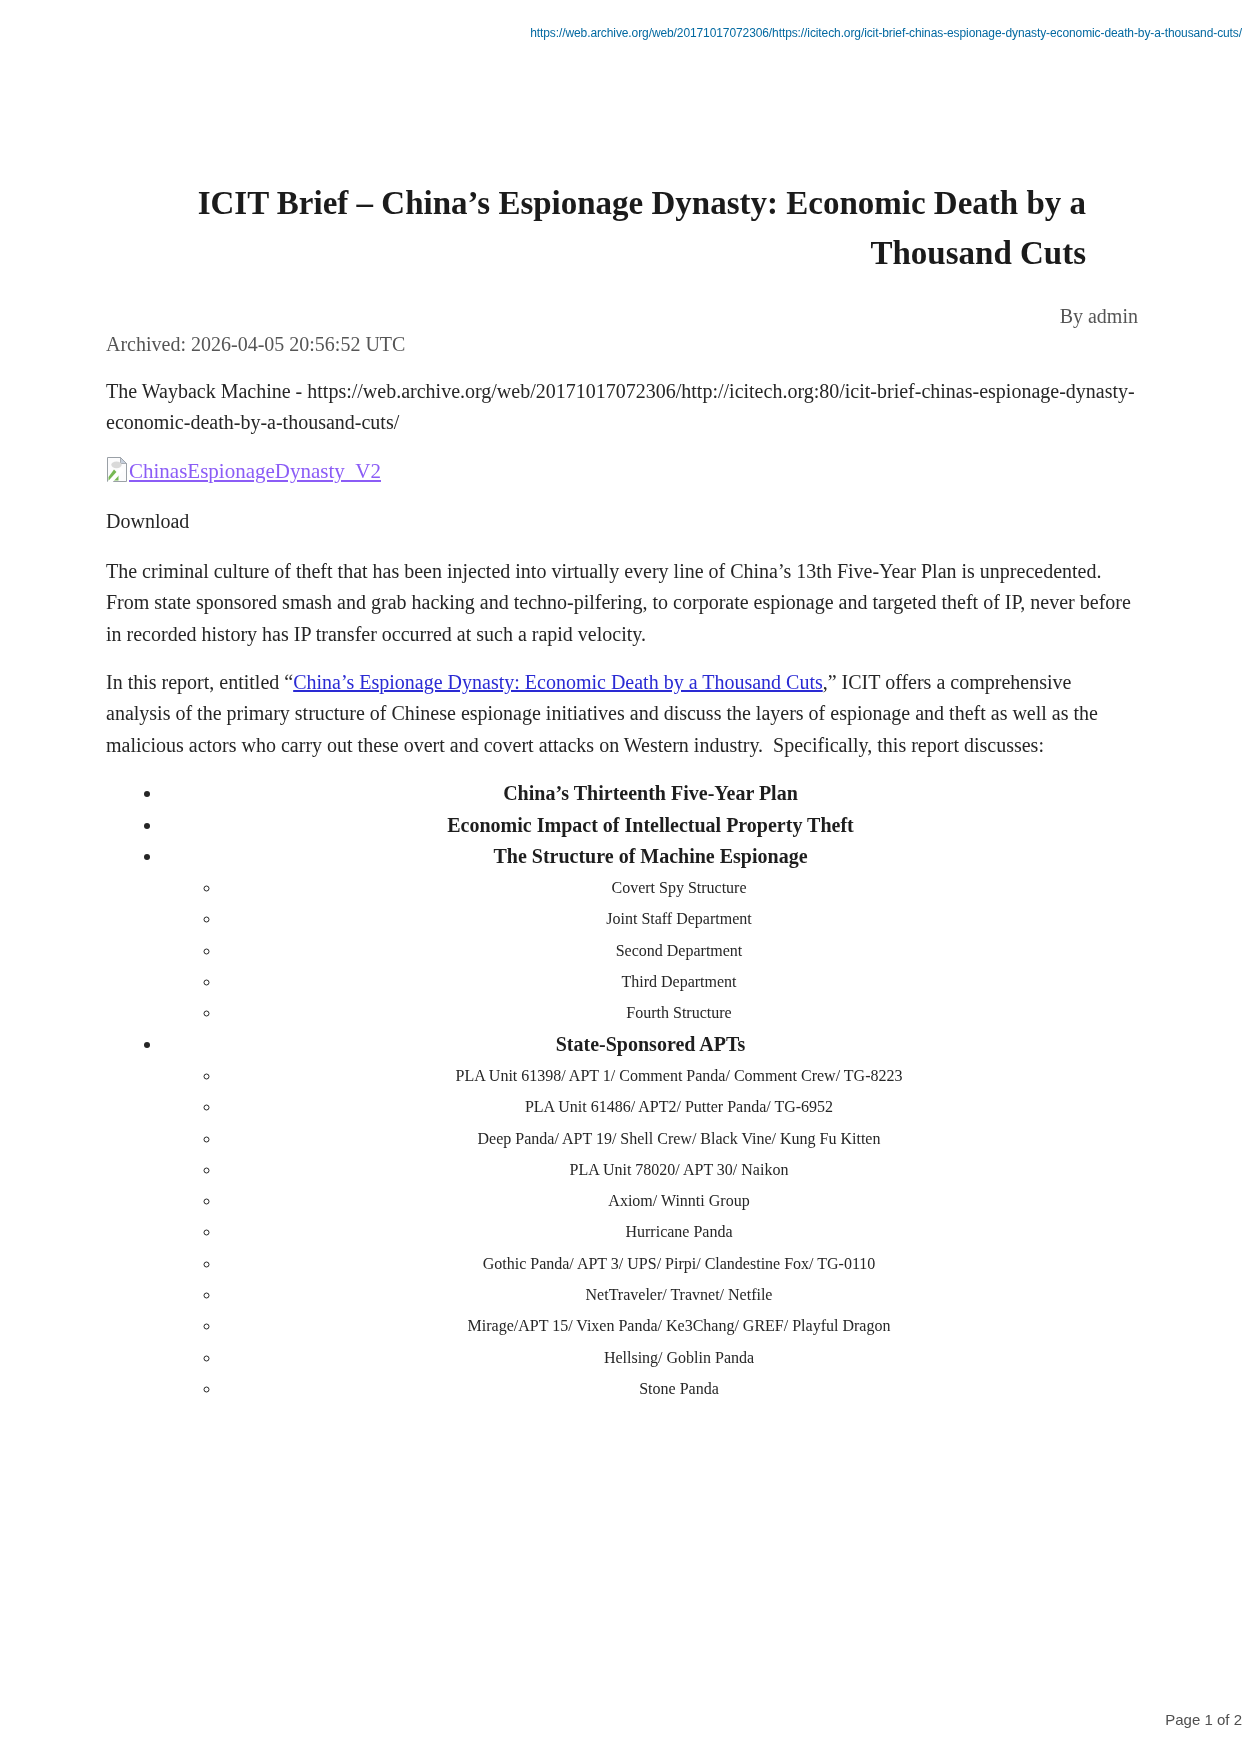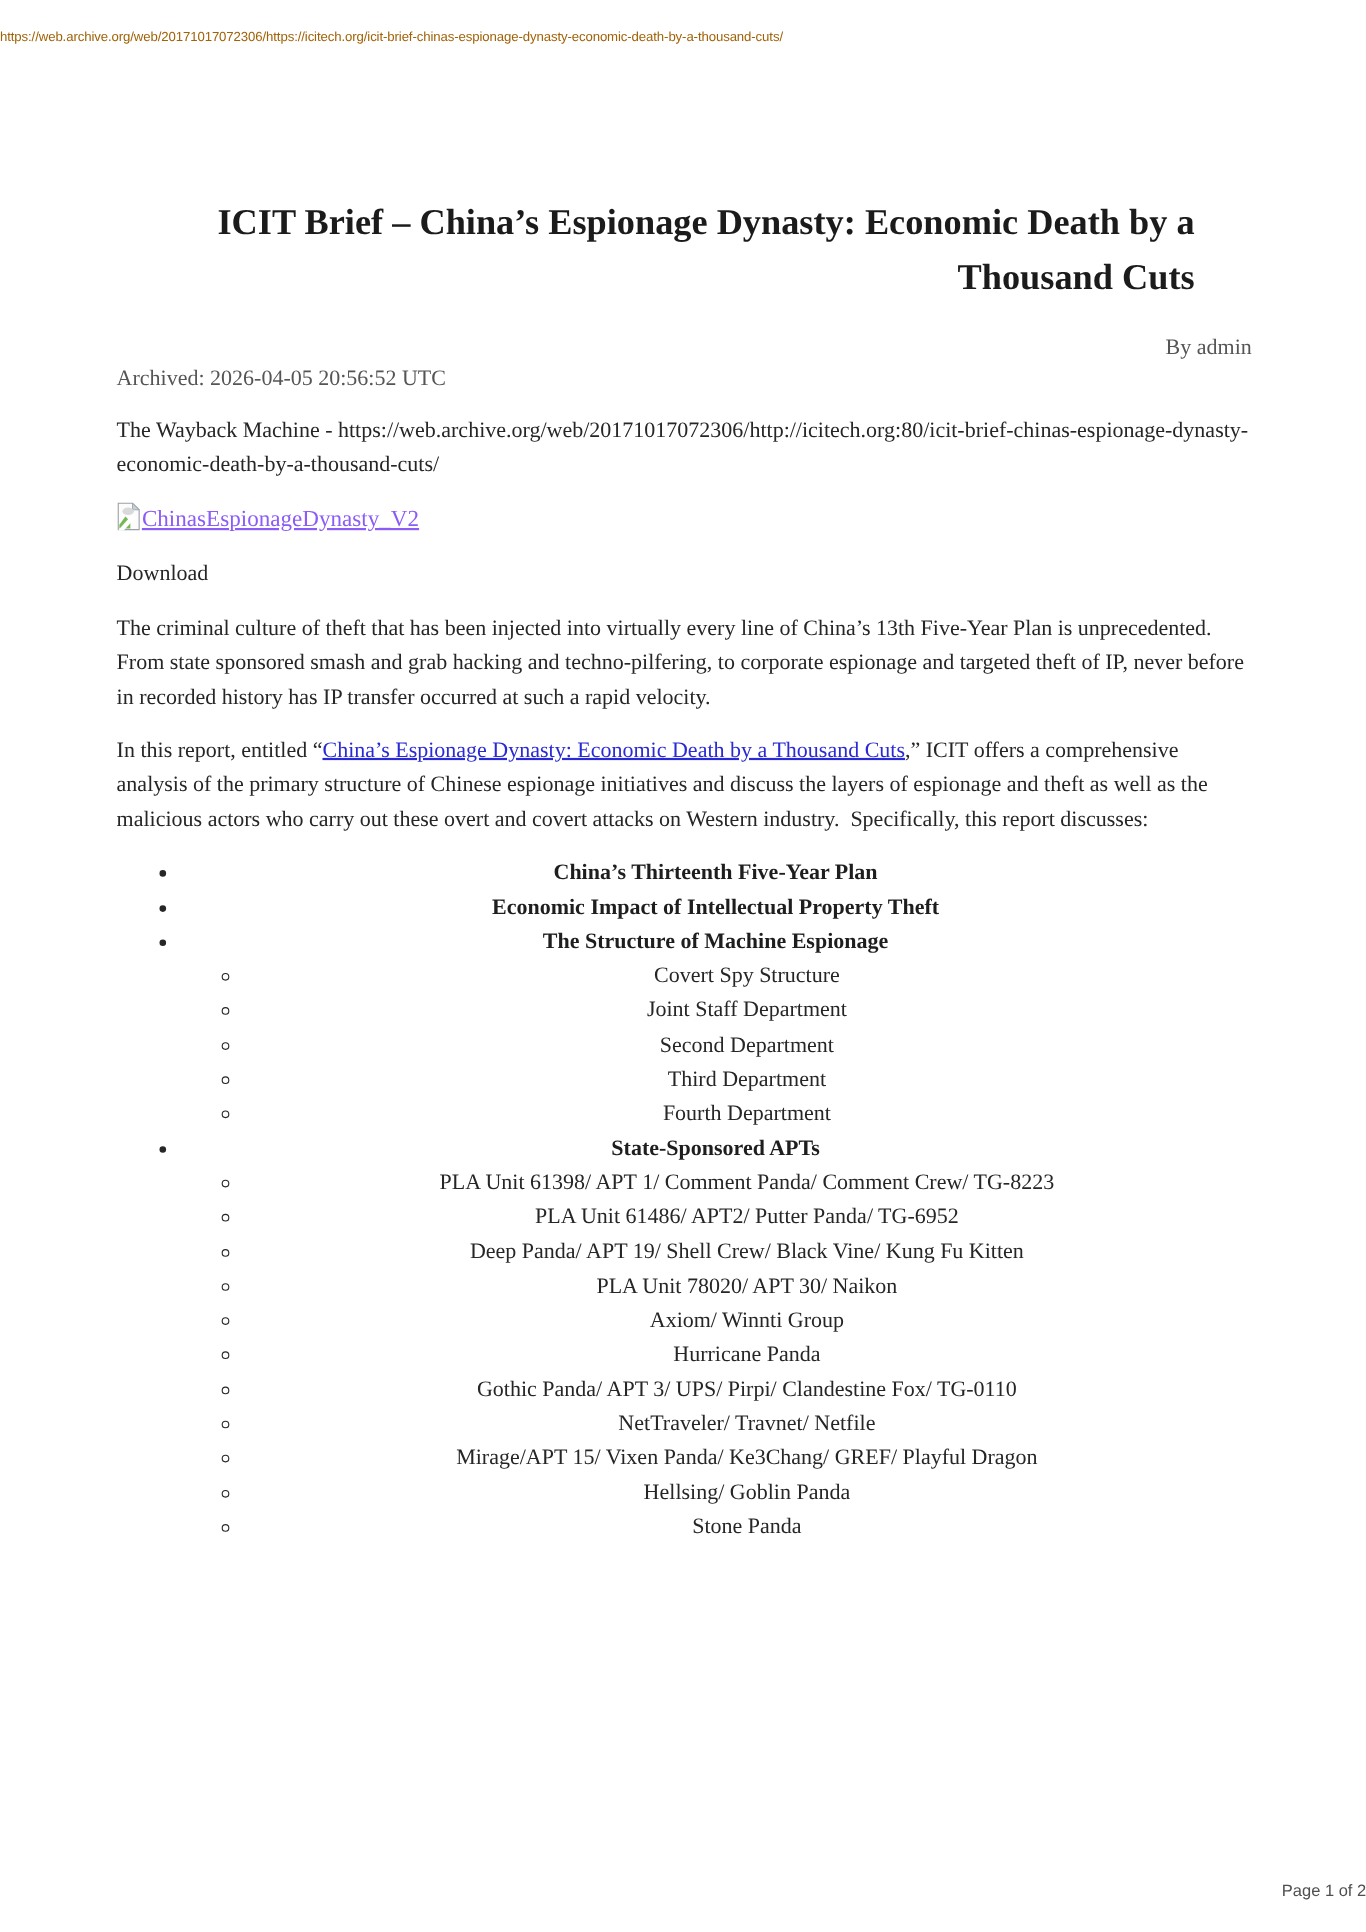--- a/index.html
+++ b/index.html
@@ -10,25 +10,25 @@
     position: relative;
     overflow: hidden;
     font-family: "Liberation Serif", serif;
     color: #262626;
   }
   .page-header {
     position: absolute;
     top: 26px;
     left: 0;
     width: 100%;
-    text-align: left;
+    text-align: right;
     font-family: "Liberation Sans", sans-serif;
     font-size: 12px;
     letter-spacing: -0.1px;
-    color: #a16207;
+    color: #0369a1;
   }
   .content {
     position: absolute;
     top: 178px;
     left: 106px;
     width: 1032px;
   }
   .article-title {
     font-size: 33px;
     font-weight: 700;
@@ -81,21 +81,21 @@
     text-align: center;
   }
   ul.toc > li > span.bold { font-weight: 700; color: #1e1e1e; }
   ul.sub {
     list-style: circle;
     margin: 0;
     padding-left: 57px;
     font-weight: 400;
   }
   ul.sub > li {
-    font-size: 20px;
+    font-size: 16px;
     line-height: 31.3px;
   }
   .page-footer {
     position: absolute;
     top: 1711px;
     left: 0;
     width: 100%;
     text-align: right;
     font-family: "Liberation Sans", sans-serif;
     font-size: 15px;
@@ -136,21 +136,21 @@
   <p class="body-text"><span>In this report, entitled “</span><a class="doc-link" id="report-link" style="color: rgb(42, 42, 212);">China’s Espionage Dynasty: Economic Death by a Thousand Cuts</a><span>,” ICIT offers a comprehensive analysis of the primary structure of Chinese espionage initiatives and discuss the layers of espionage and theft as well as the malicious actors who carry out these overt and covert attacks on Western industry.&nbsp; Specifically, this report discusses:</span></p>
 
   <ul class="toc" id="topics-list">
       <li><span class="bold">China’s Thirteenth Five-Year Plan</span></li>
       <li><span class="bold">Economic Impact of Intellectual Property Theft</span></li>
       <li><span class="bold">The Structure of Machine Espionage</span><ul class="sub">
           <li>Covert Spy Structure</li>
           <li>Joint Staff Department</li>
           <li>Second Department</li>
           <li>Third Department</li>
-          <li>Fourth Department</li>
+          <li>Fourth Structure</li>
         </ul></li>
       <li><span class="bold">State-Sponsored APTs</span><ul class="sub">
           <li>PLA Unit 61398/ APT 1/ Comment Panda/ Comment Crew/ TG-8223</li>
           <li>PLA Unit 61486/ APT2/ Putter Panda/ TG-6952</li>
           <li>Deep Panda/ APT 19/ Shell Crew/ Black Vine/ Kung Fu Kitten</li>
           <li>PLA Unit 78020/ APT 30/ Naikon</li>
           <li>Axiom/ Winnti Group</li>
           <li>Hurricane Panda</li>
           <li>Gothic Panda/ APT 3/ UPS/ Pirpi/ Clandestine Fox/ TG-0110</li>
           <li>NetTraveler/ Travnet/ Netfile</li>

